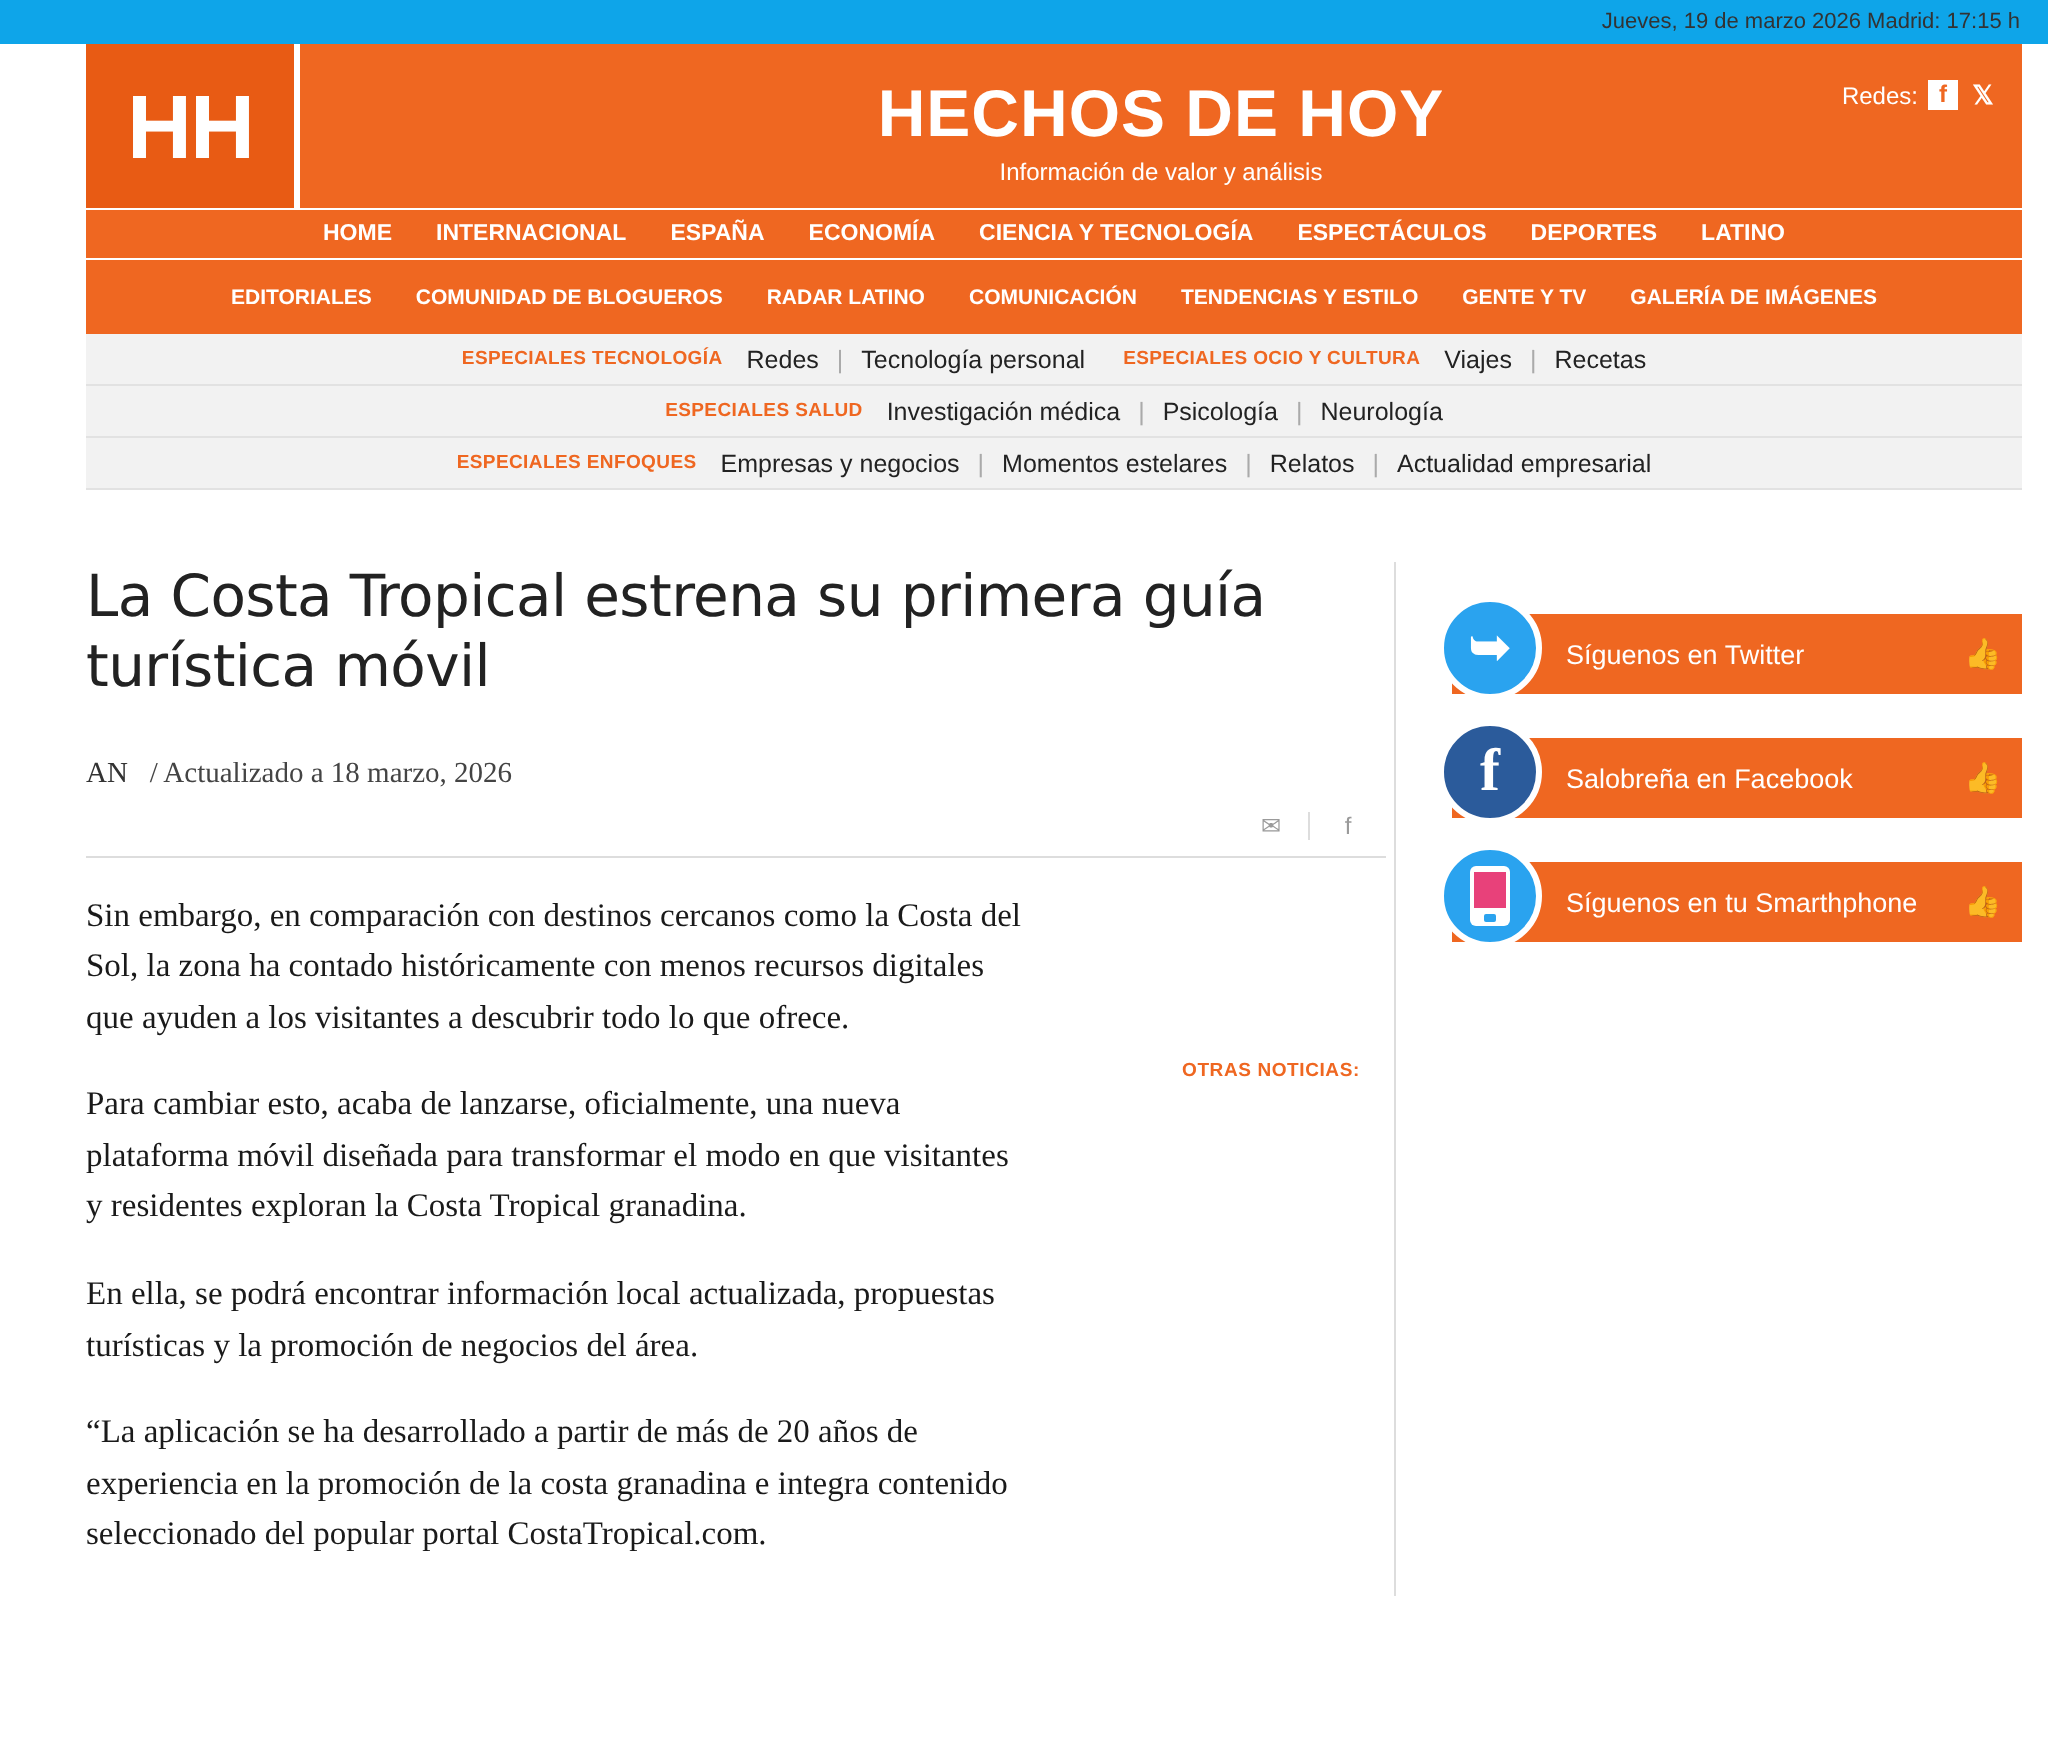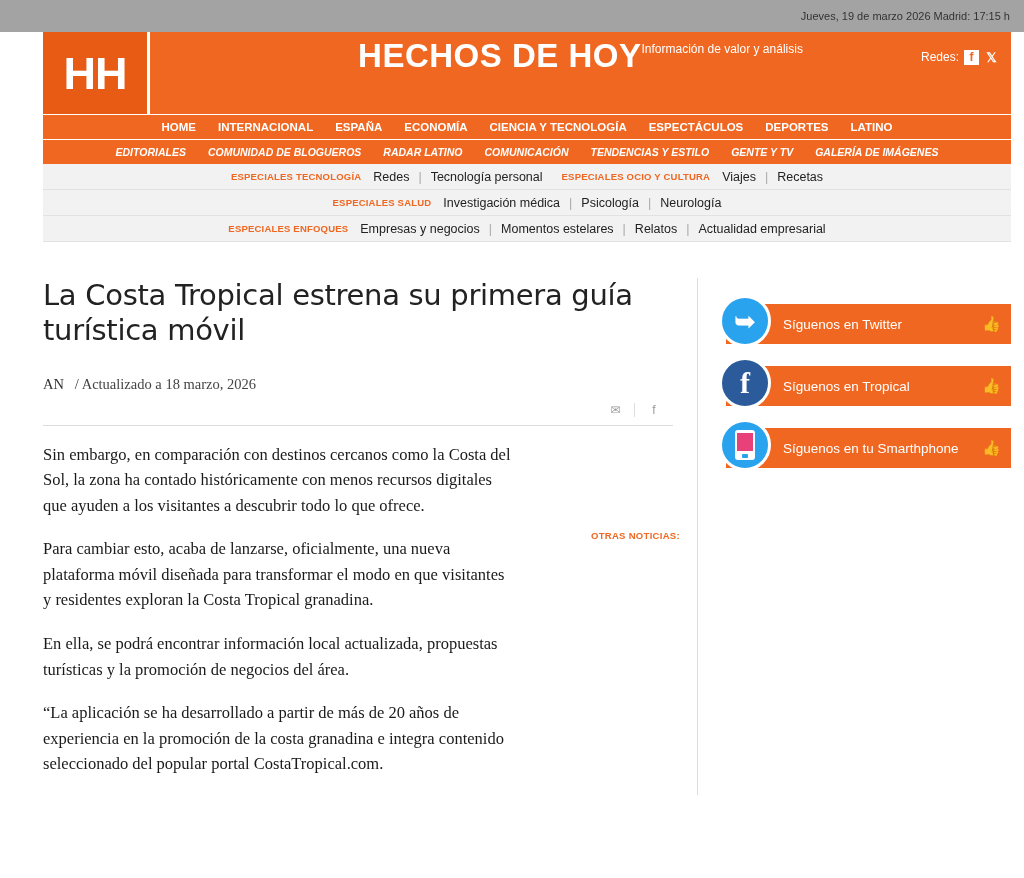--- a/index.html
+++ b/index.html
@@ -10,28 +10,28 @@
     font-family: "Liberation Sans", sans-serif;
     overflow: hidden;
   }
   .page {
     position: relative;
     width: 1024px; height: 878px;
     background: #ffffff;
   }
   
   .topbar {
-    height: 32px;
+    height: 22px;
     padding: 0 14px;
     display: flex;
     align-items: center;
     justify-content: flex-end;
     font-size: 11px;
     color: #333;
-    background: #a3a3a3;
+    background: #0ea5e9;
   }
   
   .masthead {
     margin-left: 43px;
     margin-right: 13px;
     height: 82px;
     background: #ef6721;
     display: flex;
     align-items: stretch;
     position: relative;
@@ -50,22 +50,22 @@
     color: #ffffff;
     font-size: 45px;
     font-weight: bold;
     letter-spacing: -1px;
     line-height: 1;
     text-align: right;
   }
   .brand-center {
     flex: 1 1 auto;
     display: flex;
-    flex-direction: row;
-    align-items: flex-start;
+    flex-direction: column;
+    align-items: center;
     justify-content: center;
     padding-top: 6px;
   }
   .brand-title {
     color: #ffffff;
     font-size: 33px;
     font-weight: bold;
     letter-spacing: 0.5px;
     line-height: 1.1;
   }
@@ -76,20 +76,21 @@
   }
   .masthead-right {
     position: absolute;
     right: 12px;
     top: 18px;
     width: 200px;
     text-align: right;
   }
   .redes-row {
     display: flex;
+    align-items: center;
     justify-content: flex-end;
     gap: 5px;
     color: #fff;
     font-size: 12px;
   }
   .sq-icon {
     width: 15px; height: 15px;
     background: #ffffff;
     color: #ef6721;
     font-size: 12px;
@@ -153,21 +154,21 @@
     margin-right: 13px;
     background: #ef6721;
     display: flex;
     align-items: center;
     justify-content: center;
     gap: 22px;
     color: #ffffff;
     font-weight: bold;
   }
   .nav1 { height: 25px; font-size: 11.5px; border-top: 1px solid #ffffff; }
-  .nav2 { height: 25px; font-size: 10.5px; border-top: 1px solid #ffffff; font-style: italic; }
+  .nav2 { height: 38px; font-size: 10.5px; border-top: 1px solid #ffffff; }
   .nav1 a, .nav2 a { color: #fff; text-decoration: none; white-space: nowrap; }
   
   .spec {
     margin-left: 43px;
     margin-right: 13px;
     height: 26px;
     background: #f2f2f2;
     border-bottom: 1px solid #e2e2e2;
     display: flex;
     align-items: center;
@@ -191,21 +192,21 @@
   .content {
     margin-left: 43px;
     margin-right: 13px;
     display: flex;
     padding-top: 36px;
   }
   .article {
     width: 655px;
     flex: 0 0 655px;
     border-right: 1px solid #ddd;
-    padding-right: 24px;
+    padding-right: 4px;
   }
   .headline {
     font-family: "DejaVu Sans", sans-serif;
     font-size: 29px;
     line-height: 1.2;
     color: #222;
     font-weight: normal;
     margin: 0 0 28px 0;
     letter-spacing: -0.3px;
   }
@@ -424,21 +425,21 @@
         <span class="circle c-twitter">
             <span class="tw-bird">➥</span>
           </span>
         <span class="lbl">Síguenos en Twitter</span>
         <span class="thumb">👍</span>
       </div>
       <div class="social-btn">
         <span class="circle c-facebook">
             <span class="f-glyph">f</span>
           </span>
-        <span class="lbl">Síguenos en Tropical</span>
+        <span class="lbl">Salobreña en Facebook</span>
         <span class="thumb">👍</span>
       </div>
       <div class="social-btn">
         <span class="circle c-phone">
             <span class="phone-glyph"></span>
           </span>
         <span class="lbl">Síguenos en tu Smarthphone</span>
         <span class="thumb">👍</span>
       </div>
     </div>

